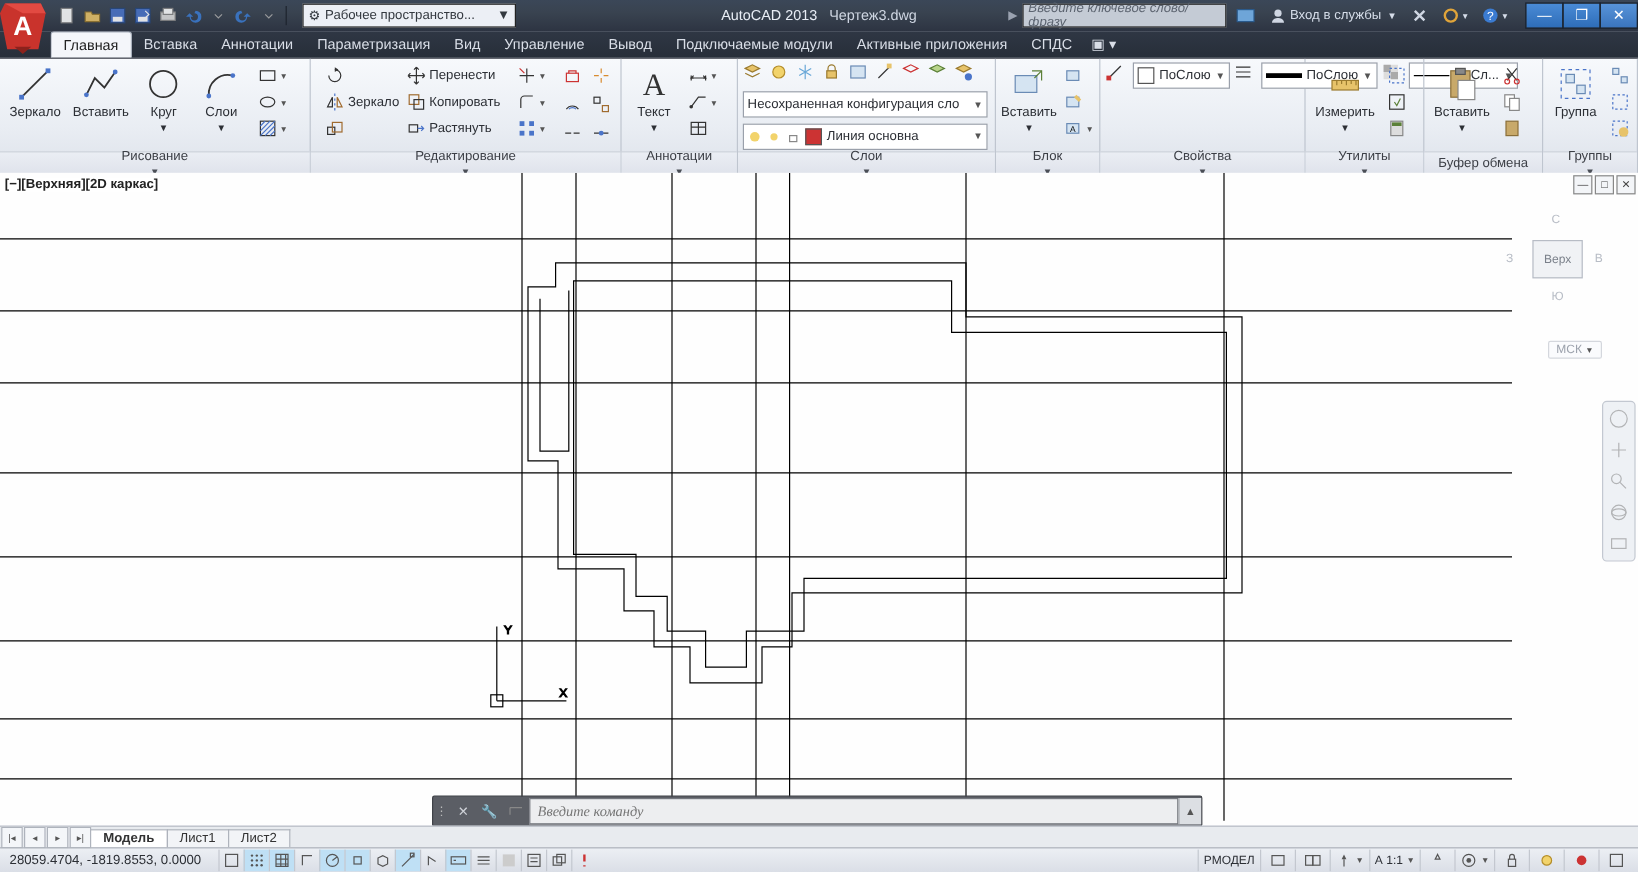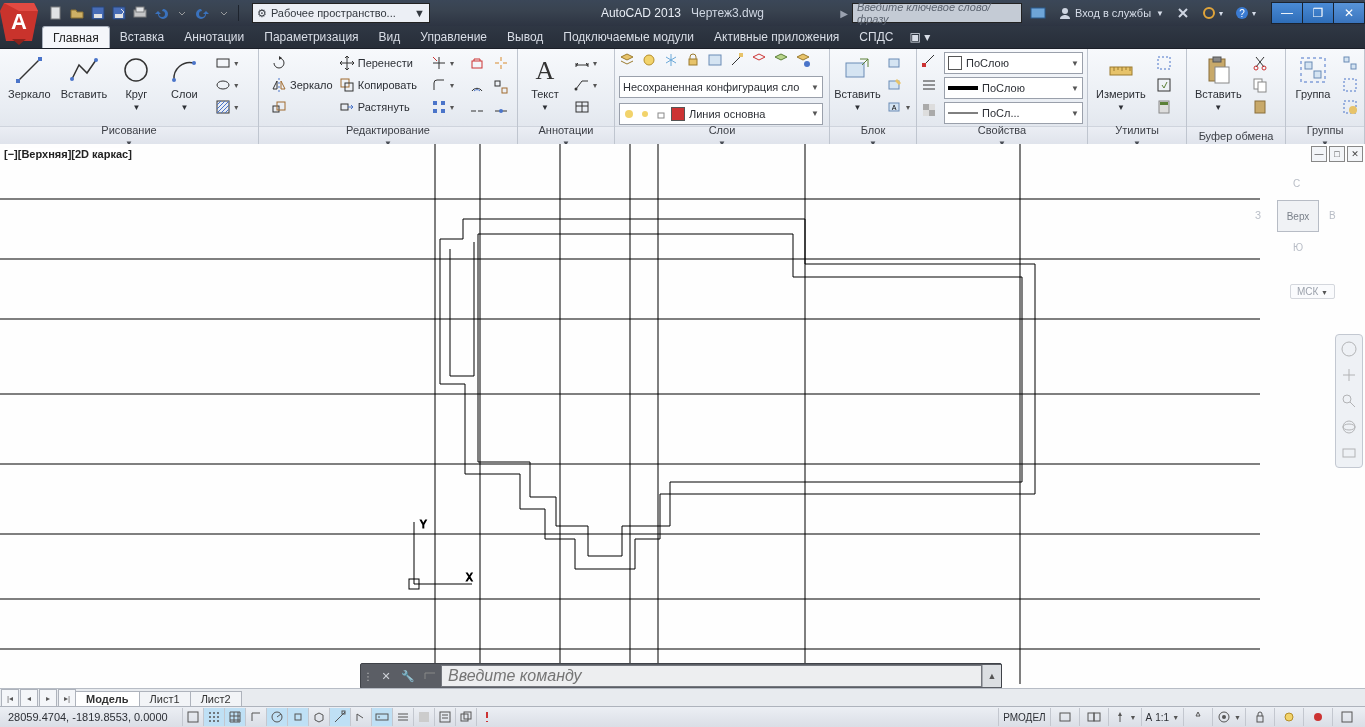--- a/index.html
+++ b/index.html
@@ -54,21 +54,21 @@
 #viewcube{position:absolute;right:18px;top:26px;width:100px;height:100px;pointer-events:none;}
 #viewcube .face{position:absolute;left:30px;top:30px;width:40px;height:30px;background:#f0f2f5;border:1px solid #b7bcc5;display:flex;align-items:center;justify-content:center;font-size:10px;color:#7a808a;}
 #viewcube .lbl{position:absolute;font-size:10px;color:#b8bdc6;}
 #wcs{position:absolute;right:30px;top:140px;font-size:10px;color:#9ca2ac;border:1px solid #d4d7dd;padding:1px 6px;background:#fafbfd;border-radius:2px;}
 #navbar{position:absolute;right:2px;top:190px;width:26px;background:rgba(235,238,243,.85);border:1px solid #c3c8d1;border-radius:4px;display:flex;flex-direction:column;align-items:center;padding:4px 0;gap:6px;}
 #navbar .nb{width:20px;height:20px;display:flex;align-items:center;justify-content:center;opacity:.5;}
 
 #cmdline{position:absolute;left:360px;bottom:0;height:24px;width:640px;display:flex;align-items:center;background:#5b5e65;border:1px solid #3f4248;border-radius:2px;}
 #cmdline .handle{width:14px;display:flex;align-items:center;justify-content:center;color:#bbb;font-size:10px;}
 #cmdline .cbtn{width:22px;height:22px;display:flex;align-items:center;justify-content:center;color:#cfd2d8;}
-#cmdline input{flex:1;height:20px;background:#edeef0;border:1px solid #74777e;color:#8b8e94;font-style:italic;font-size:16px;padding:0 6px;font-family:Liberation Sans, sans-serif;}
+#cmdline input{flex:1;height:20px;background:#edeef0;border:1px solid #74777e;color:#8b8e94;font-style:italic;font-size:12px;padding:0 6px;font-family:Liberation Serif, serif;}
 #cmdline .hist{width:18px;background:#dcdfe3;border-left:1px solid #a9acb2;display:flex;align-items:center;justify-content:center;font-size:9px;color:#555;height:22px;}
 
 #layout-tabs{position:absolute;left:0;right:0;bottom:20px;height:18px;background:#e8ebef;border-top:1px solid #b7bcc5;display:flex;align-items:center;font-size:11px;}
 #layout-tabs .navb{width:16px;height:16px;display:flex;align-items:center;justify-content:center;border:1px solid #aeb3bc;background:#f4f6f9;font-size:8px;color:#555;margin-left:1px;}
 .ltab{padding:1px 10px;border:1px solid #aeb3bc;border-bottom:none;background:#f2f4f7;margin-left:-1px;color:#333;}
 .ltab.active{background:#fff;font-weight:bold;}
 
 #statusbar{position:absolute;left:0;right:0;bottom:0;height:20px;background:linear-gradient(#eceff4,#dadee6);border-top:1px solid #aeb3bc;display:flex;align-items:center;font-size:11px;color:#2c2f35;}
 #coords{padding:0 8px;white-space:nowrap;}
 #status-mid{display:flex;align-items:center;gap:0;margin-left:6px;}
@@ -579,21 +579,21 @@
           </div>
       </div>
     </div>
     <div class="panel-title">
         <span>Блок</span>
         <span class="dd">▼</span>
       </div>
   </div>
 
   <div class="panel" style="width:170px">
-    <div class="panel-body" style="flex-direction:column;gap:3px;align-items:stretch">
+    <div class="panel-body" style="gap:3px;align-items:stretch">
       <div style="display:flex;gap:3px">
         <div class="cell" style="width:20px;height:20px">
             <svg width="16" height="16">
               <path d="M3 13L13 3" stroke="#333"></path>
               <rect x="1" y="11" width="4" height="4" fill="#c33"></rect>
             </svg>
           </div>
         <div class="combo" style="flex:1">
             <div class="swatch" style="background:#fff"></div>
             <span>ПоСлою</span>

